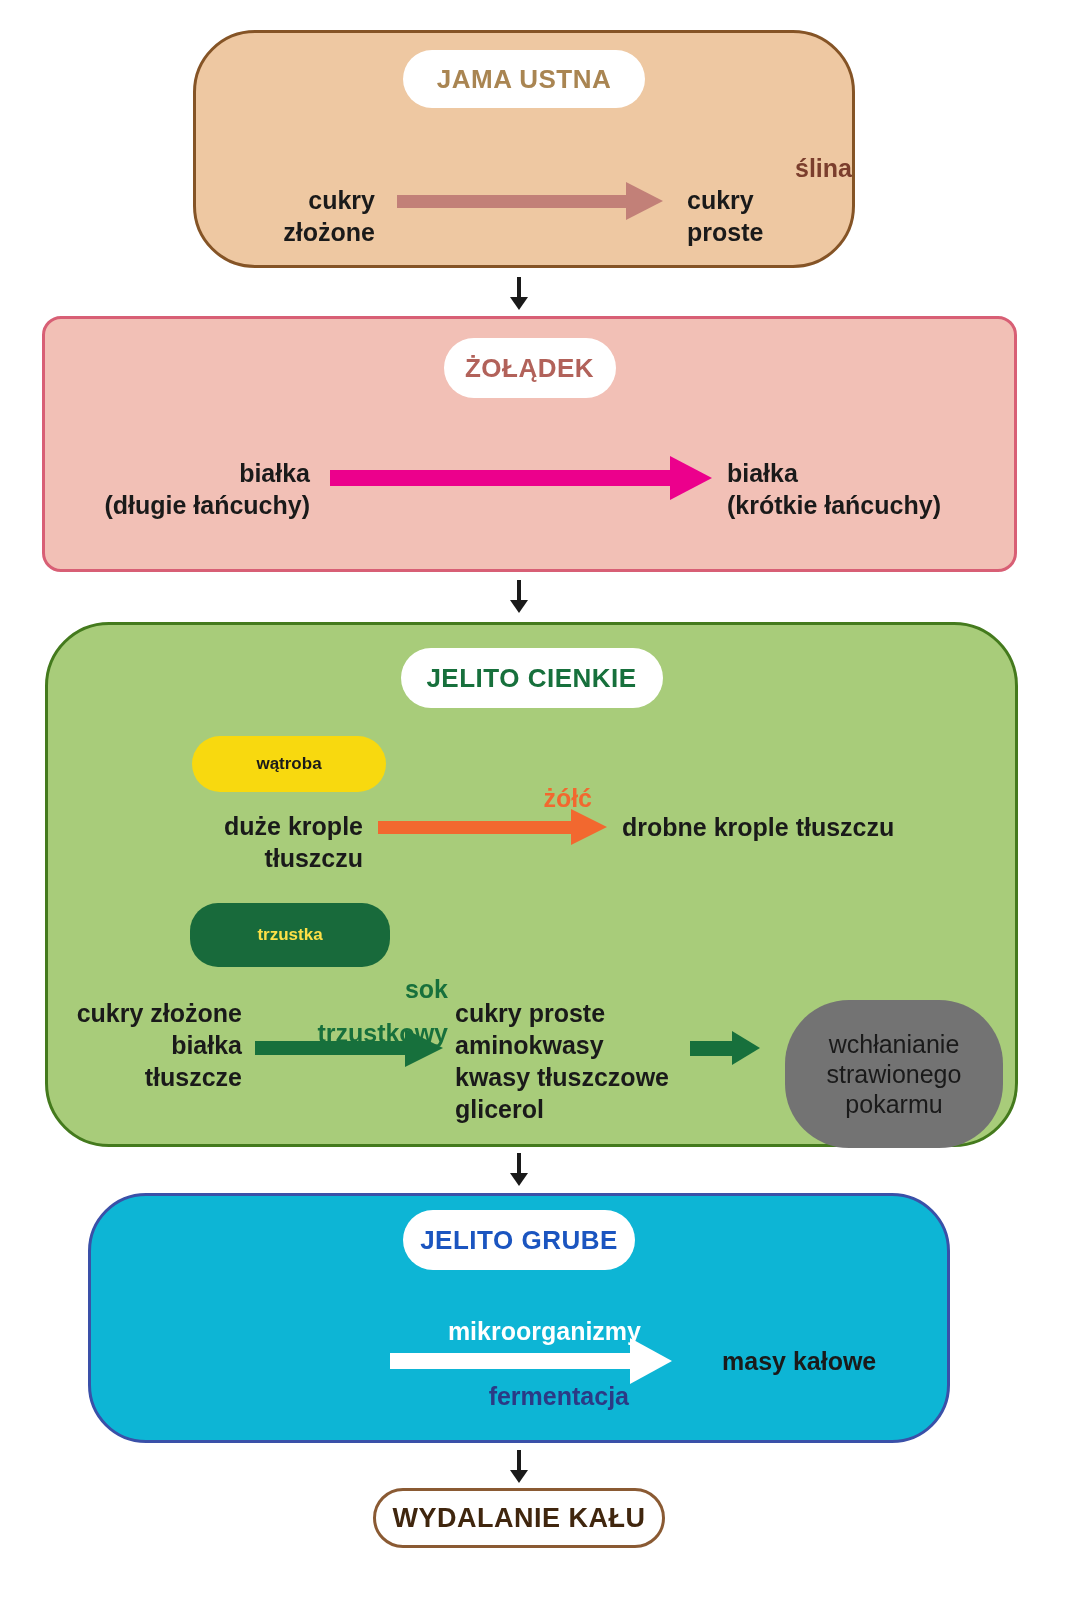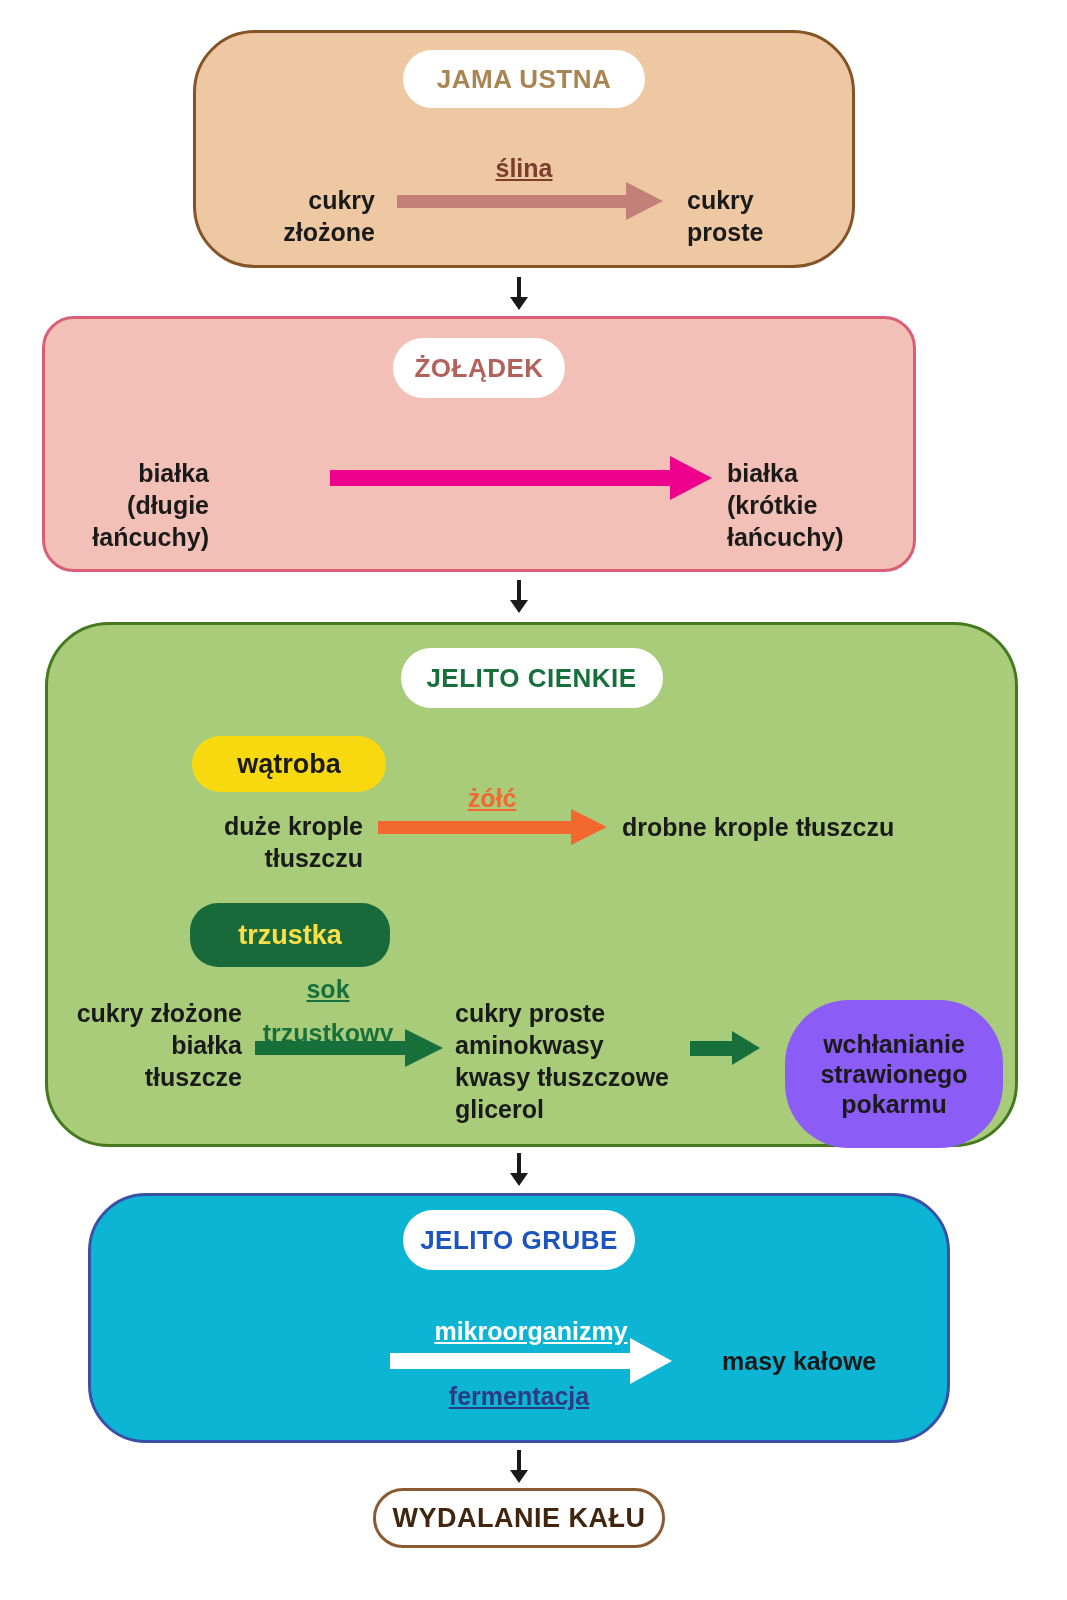--- a/index.html
+++ b/index.html
@@ -2,45 +2,45 @@
 <html style="--mouth-fill: #eec8a2; --mouth-border: #855426; --mouth-title: #a98552; --saliva-text: #7b3e2d; --saliva-arrow: #c28078; --stomach-fill: #f2c0b6; --stomach-border: #d85f75; --stomach-title: #b2625a; --protein-arrow: #ec008c; --small-fill: #a8cc7a; --small-border: #447a1d; --small-title: #17703c; --liver-fill: #f8d90f; --bile-color: #f2682f; --pancreas-fill: #186a3b; --large-fill: #0db5d5; --large-border: #3a50a8; --large-title: #1b55c0; --ferment-color: #2b3a85; --excretion-border: #8a5a33; --excretion-text: #40260e; --ink: #1a1a1a;"><head>
 <meta charset="utf-8">
 <style>
   html,body { margin:0; padding:0; background:#ffffff; }
   .canvas {
     position:relative; width:1067px; height:1600px; background:#ffffff;
     font-family:"Liberation Sans", sans-serif; overflow:hidden;
   }
   .box { position:absolute; box-sizing:border-box; }
   #box-mouth   { left:193px; top:30px;   width:662px; height:238px; background:var(--mouth-fill);   border:3px solid var(--mouth-border);   border-radius:62px; }
-  #box-stomach { left:42px;  top:316px;  width:874px; height:256px; background:var(--stomach-fill); border:3px solid var(--stomach-border); border-radius:32px; }
+  #box-stomach { left:42px;  top:316px;  width:975px; height:256px; background:var(--stomach-fill); border:3px solid var(--stomach-border); border-radius:19px; }
   #box-small   { left:45px;  top:622px;  width:973px; height:525px; background:var(--small-fill);   border:3px solid var(--small-border);   border-radius:64px; }
   #box-large   { left:88px;  top:1193px; width:862px; height:250px; background:var(--large-fill);   border:3px solid var(--large-border);   border-radius:58px;padding-left:46px; }
 
   .title-pill {
     position:absolute; left:50%; transform:translateX(-50%);
     background:#ffffff; border-radius:30px;
     display:flex; align-items:center; justify-content:center;
     font-size:26px; font-weight:700; letter-spacing:0.5px;
   }
   #box-mouth   .title-pill { top:17px; width:242px; height:58px; color:var(--mouth-title); }
   #box-stomach .title-pill { top:19px; width:172px; height:60px; color:var(--stomach-title); }
   #box-small   .title-pill { top:23px; width:262px; height:60px; color:var(--small-title); }
   #box-large   .title-pill { top:14px; width:232px; height:60px; color:var(--large-title); }
 
   .lbl { position:absolute; font-size:25px; font-weight:700; line-height:32px; color:var(--ink); }
   .ml  { white-space:pre-line; }
   .right { text-align:right; }
-  .center { text-align:center;text-decoration:underline; }
+  .center { text-align:right; }
   .lh30 { line-height:44px; }
 
   .organ-pill {
     position:absolute; border-radius:28px;
     display:flex; align-items:center; justify-content:center;
-    font-size:27px; font-weight:700;
+    font-size:17px; font-weight:700;
   }
   #pill-liver    { left:144px; top:111px; width:194px; height:56px; background:var(--liver-fill); color:var(--ink); }
   #pill-pancreas { left:142px; top:278px; width:200px; height:64px; background:var(--pancreas-fill); color:#fde047; }
 
   .h-arrow { position:absolute; display:flex; align-items:center; }
   .h-arrow .shaft { flex:1; background:currentColor; }
   .h-arrow .head  { width:0; height:0; border-style:solid; border-color:transparent; border-left-color:currentColor; }
 
   #arrow-saliva  { left:201px; top:149px; width:266px; color:var(--saliva-arrow); }
   #arrow-saliva .shaft { height:13px; }
@@ -61,23 +61,23 @@
   #arrow-absorb  { left:642px; top:406px; width:70px; color:var(--small-title); }
   #arrow-absorb .shaft { height:15px; }
   #arrow-absorb .head  { border-width:17px 0 17px 28px; }
 
   #arrow-fecal   { left:299px; top:142px; width:282px; color:#ffffff; }
   #arrow-fecal .shaft { height:16px; }
   #arrow-fecal .head  { border-width:23px 0 23px 42px; }
 
   #blob-absorption {
     position:absolute; left:737px; top:375px; width:218px; height:148px;
-    background:#8b5cf6; border-radius:64px;
+    background:#737373; border-radius:64px;
     display:flex; align-items:center; justify-content:center;
-    font-size:25px; font-weight:700; line-height:30px; color:var(--ink); text-align:center;
+    font-size:25px; font-weight:400; line-height:30px; color:var(--ink); text-align:center;
   }
 
   .flow-arrow { position:absolute; left:509px; width:20px; display:flex; flex-direction:column; align-items:center; }
   .flow-arrow .vshaft { width:4px; height:20px; background:var(--ink); }
   .flow-arrow .vhead  { width:0; height:0; border-left:9px solid transparent; border-right:9px solid transparent; border-top:13px solid var(--ink); }
   #flow-1 { top:277px; }
   #flow-2 { top:580px; }
   #flow-3 { top:1153px; }
   #flow-4 { top:1450px; }
 

